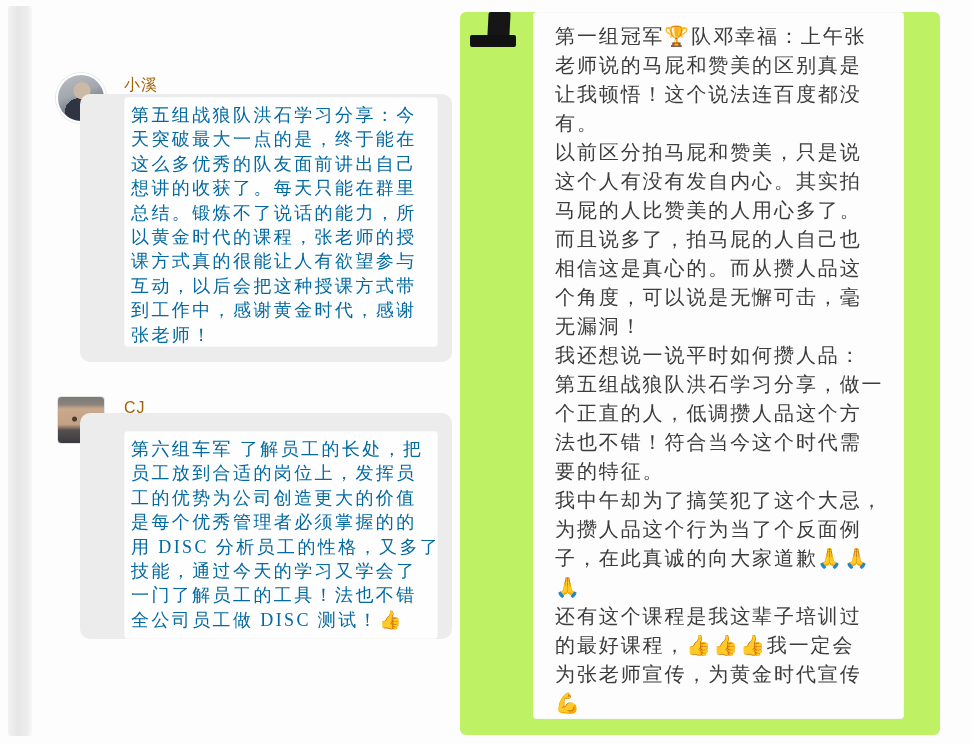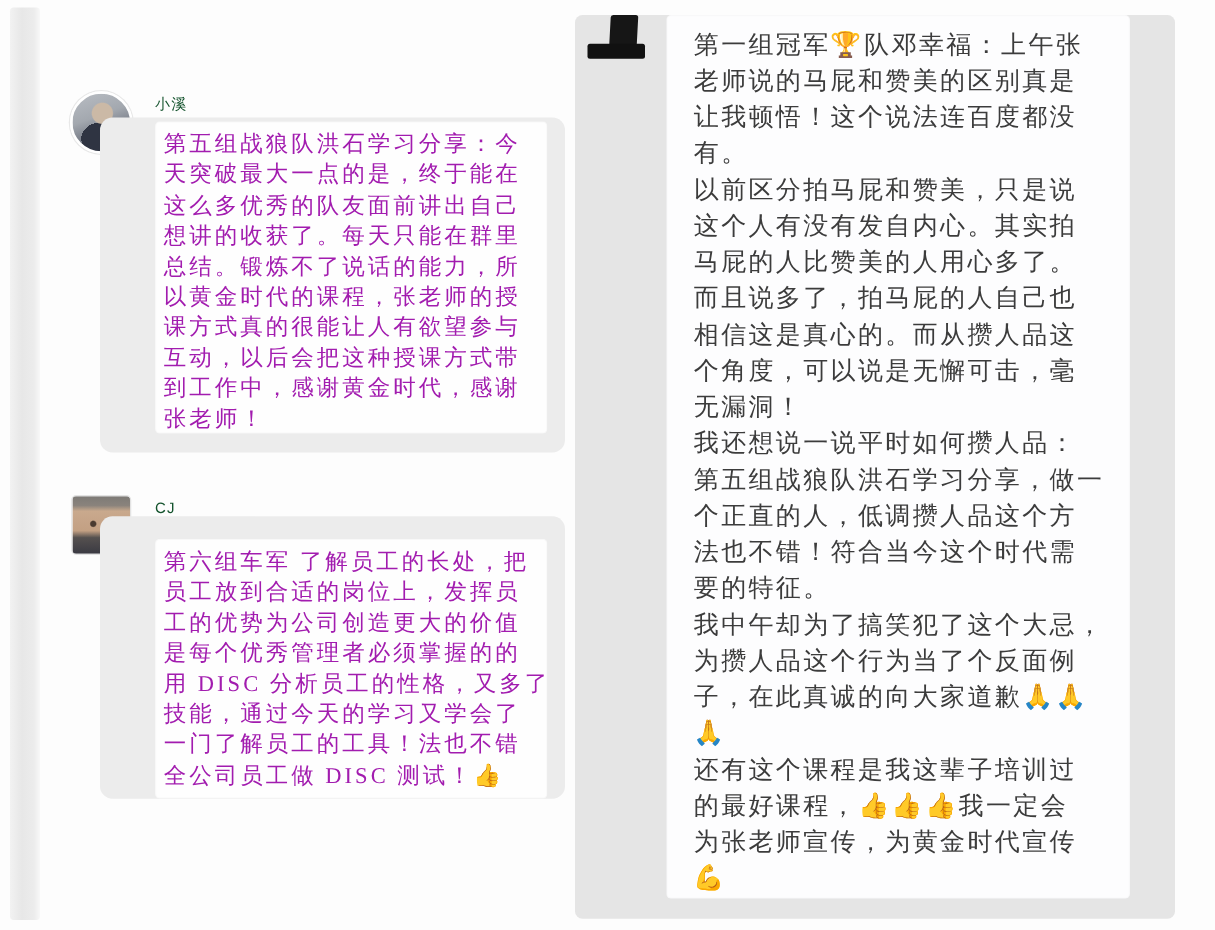--- a/index.html
+++ b/index.html
@@ -18,44 +18,44 @@
   .halo { position:absolute; background:#ececec; border-radius:10px; }
   .halo1 { left:47px; top:94px;  width:372px; height:268px; }
   .halo2 { left:47px; top:413px; width:372px; height:226px; }
 
   .bubble { position:absolute; background:#fefefe; border-radius:4px;
             border:1px solid rgba(0,0,0,0.025); }
   .bubble1 { left:91px; top:97px;  width:314px; height:250px; }
   .bubble2 { left:91px; top:431px; width:314px; height:208px; }
 
   .ltext { padding:5px 0 0 6px; font-size:18px; line-height:24.4px; letter-spacing:2.4px;
-           color:#a21caf; white-space:nowrap; }
+           color:#0369a1; white-space:nowrap; }
 
-  .nick { position:absolute; font-family:"Liberation Sans",sans-serif; font-size:12px;
-          color:#14532d; letter-spacing:1px; }
+  .nick { position:absolute; font-family:"Liberation Sans",sans-serif; font-size:16px;
+          color:#a16207; letter-spacing:1px; }
   .nick1 { left:91px; top:75px; }
   .nick2 { left:91px; top:399px; }
 
   .avatar { position:absolute; overflow:hidden; }
   .avatar-round { left:23px; top:73px; width:50px; height:50px; border-radius:50%;
     border:2px solid #fff; box-shadow:0 0 0 1px #e8e8e8;
     background:
       radial-gradient(circle 9px at 52% 34%, #cbb9a6 0 8px, transparent 9px),
       radial-gradient(ellipse 16px 13px at 50% 78%, #2f3442 0 100%, transparent 100%),
       linear-gradient(160deg,#b9bdc3 0%,#a3a8af 40%,#6d727e 70%,#3a4050 100%); }
   .avatar-square { left:24px; top:396px; width:48px; height:48px; border-radius:4px;
     border:1px solid #e3e3e3;
     background:
       radial-gradient(circle 2px at 36% 48%, #4a3a30 0 2px, transparent 3px),
       radial-gradient(circle 2px at 64% 48%, #4a3a30 0 2px, transparent 3px),
       linear-gradient(180deg,#7d7a76 0%,#8a837c 16%,#c9a98d 26%,#c3a083 60%,#55504f 72%,#3a3a42 100%); }
 
   
   .panel-right { position:absolute; left:460px; top:12px; width:480px; height:723px;
-                 background:#e5e5e5; border-radius:6px; }
+                 background:#bef264; border-radius:6px; }
   .r-bubble { position:absolute; left:73px; top:0; width:371px; height:707px;
               background:#fdfdfe; border-radius:4px; border:1px solid rgba(0,0,0,0.02); }
   .r-text { position:absolute; left:95px; top:10px; font-size:20px; line-height:29px;
             letter-spacing:1.9px; color:#3c3c3c; white-space:nowrap; }
 
   .r-avatar { position:absolute; left:8px; top:0; width:50px; height:36px; }
   .ra-top { position:absolute; left:20px; top:0; width:22px; height:25px; background:#161616;
             transform:skewX(-3deg); border-radius:2px; }
   .ra-bar { position:absolute; left:2px; top:23px; width:46px; height:12px; background:#111;
             border-radius:2px; }

